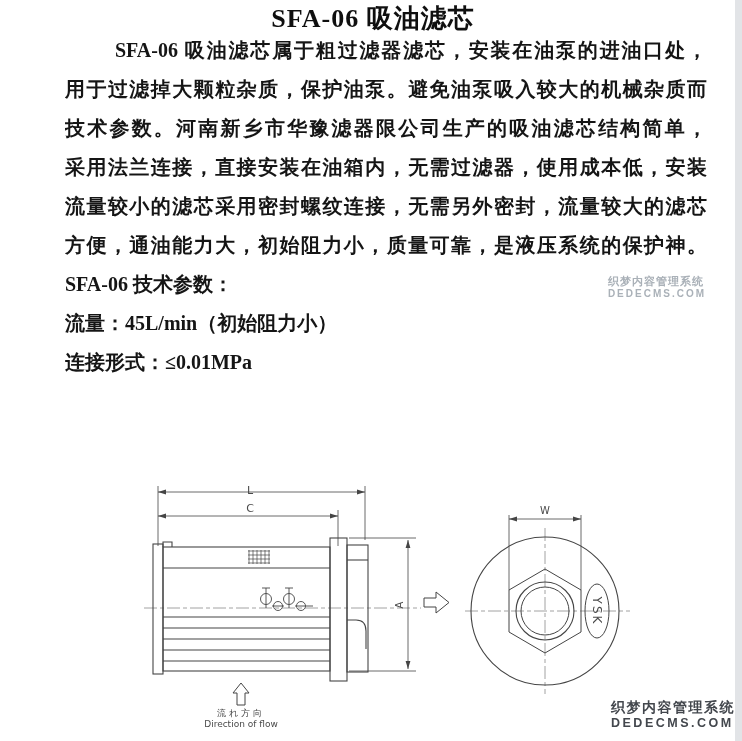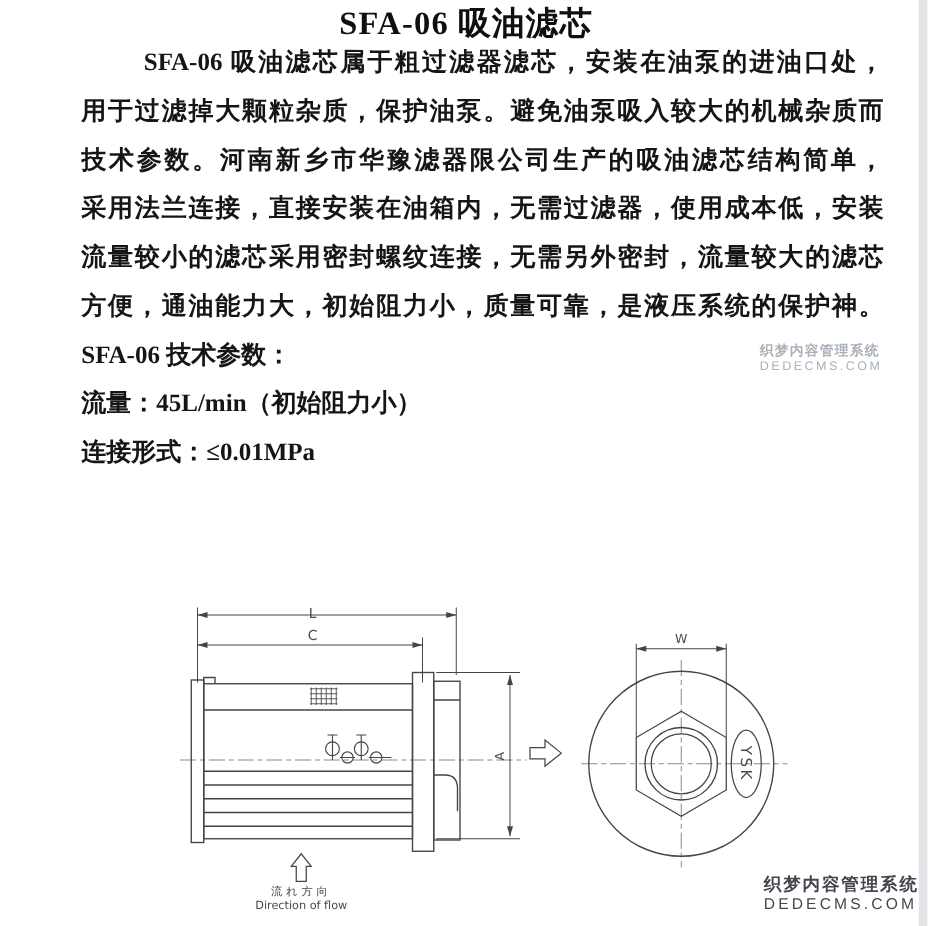--- a/index.html
+++ b/index.html
@@ -21,21 +21,21 @@
     height:39px;overflow:hidden;
     text-align:justify;text-align-last:justify;text-justify:inter-character;
   }
   .p-first{text-indent:50px;}
   .spec-line{height:39px;overflow:hidden;text-align:left;}
   .drawing{position:absolute;left:140px;top:478px;}
   .wm{position:absolute;text-align:left;line-height:1.18;
       font-family:"Liberation Sans","DejaVu Sans",sans-serif;
       text-shadow:-1px -1px 0 #fff,1px -1px 0 #fff,-1px 1px 0 #fff,1px 1px 0 #fff;}
   .wm .cjk{font-weight:700;}
-  .wm .latin{font-weight:400;}
+  .wm .latin{font-weight:700;}
   .wm-top{right:36px;top:275px;color:#aab1b8;}
   .wm-top .cjk{font-size:11px;letter-spacing:1px;}
   .wm-top .latin{font-size:10px;letter-spacing:2px;}
   .wm-bottom{right:7px;top:699px;color:#43474d;}
   .wm-bottom .cjk{font-size:14px;letter-spacing:1.5px;}
   .wm-bottom .latin{font-size:12.5px;letter-spacing:2.5px;}
   svg text{font-family:"DejaVu Sans","Liberation Sans",sans-serif;fill:#4a4a4a;}
 </style>
 </head>
 <body>

